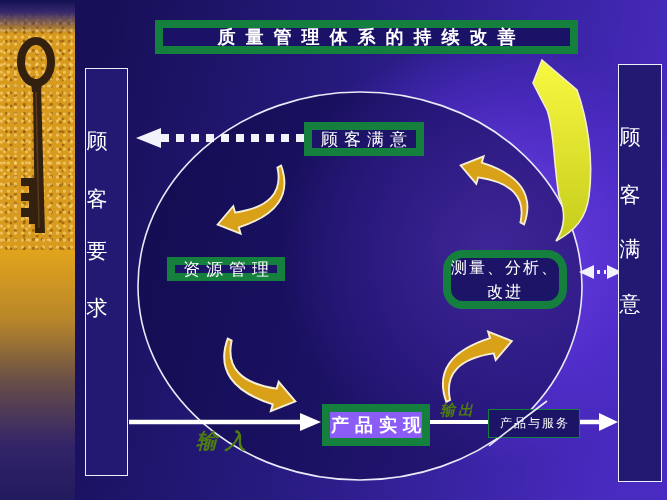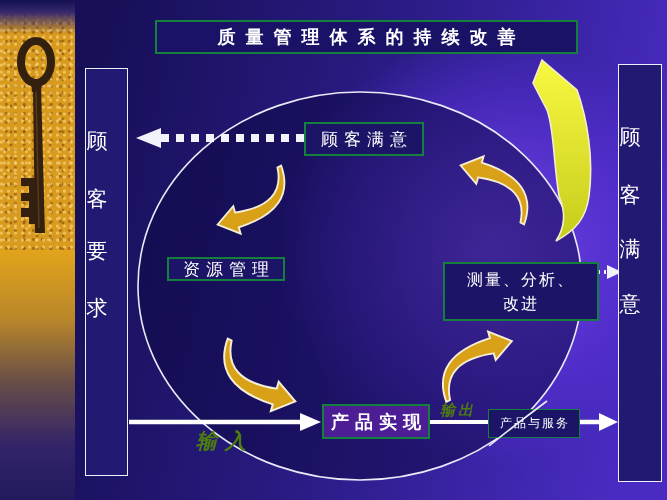--- a/index.html
+++ b/index.html
@@ -30,31 +30,31 @@
     background:linear-gradient(#131050 0%,#35286e 35%,rgba(216,150,20,0) 100%);
   }
   #key-bottom-grad{
     position:absolute;left:0;top:250px;width:75px;height:250px;
     background:linear-gradient(#e2a41c 0%,#b8862a 28%,#6a4f46 52%,#332468 78%,#221a5e 100%);
   }
   
   svg.layer{position:absolute;left:0;top:0;}
   
   .pbox{
-    position:absolute;box-sizing:border-box;border:2px solid #15803d;background:#1c1467;
+    position:absolute;box-sizing:border-box;border:8px solid #15803d;background:#1c1467;
     display:flex;align-items:center;justify-content:center;text-align:left;
   }
   .pbox .t{white-space:nowrap;letter-spacing:6px;text-indent:6px;font-size:17px;}
   #title-box{left:155px;top:20px;width:423px;height:34px;background:#191266;}
   #title-box .t{font-size:18px;letter-spacing:10px;text-indent:10px;font-weight:bold;}
   #box-management{left:304px;top:122px;width:120px;height:34px;}
   #box-resource{left:167px;top:257px;width:118px;height:24px;}
-  #box-measure{left:443px;top:262px;width:156px;height:59px;flex-direction:column;line-height:1.5;}
+  #box-measure{left:443px;top:250px;width:124px;height:59px;flex-direction:column;line-height:1.5;border-radius:20px;}
   #box-measure .t{font-size:16px;letter-spacing:2px;text-indent:0;}
-  #box-realization{left:322px;top:404px;width:108px;height:35px;background:#4c1d95;}
+  #box-realization{left:322px;top:404px;width:108px;height:42px;background:#8b5cf6;}
   #box-realization .t{font-size:18px;font-weight:bold;}
   #box-products{left:488px;top:409px;width:92px;height:29px;border-width:1.5px;}
   #box-products .t{font-size:12px;letter-spacing:2px;text-indent:2px;}
   
   .vpanel{
     position:absolute;box-sizing:border-box;border:1.5px solid #eef0fb;background:#221a72;
   }
   #panel-left{left:85px;top:68px;width:43px;height:408px;}
   #panel-right{left:618px;top:64px;width:44px;height:418px;}
   .vtext{

